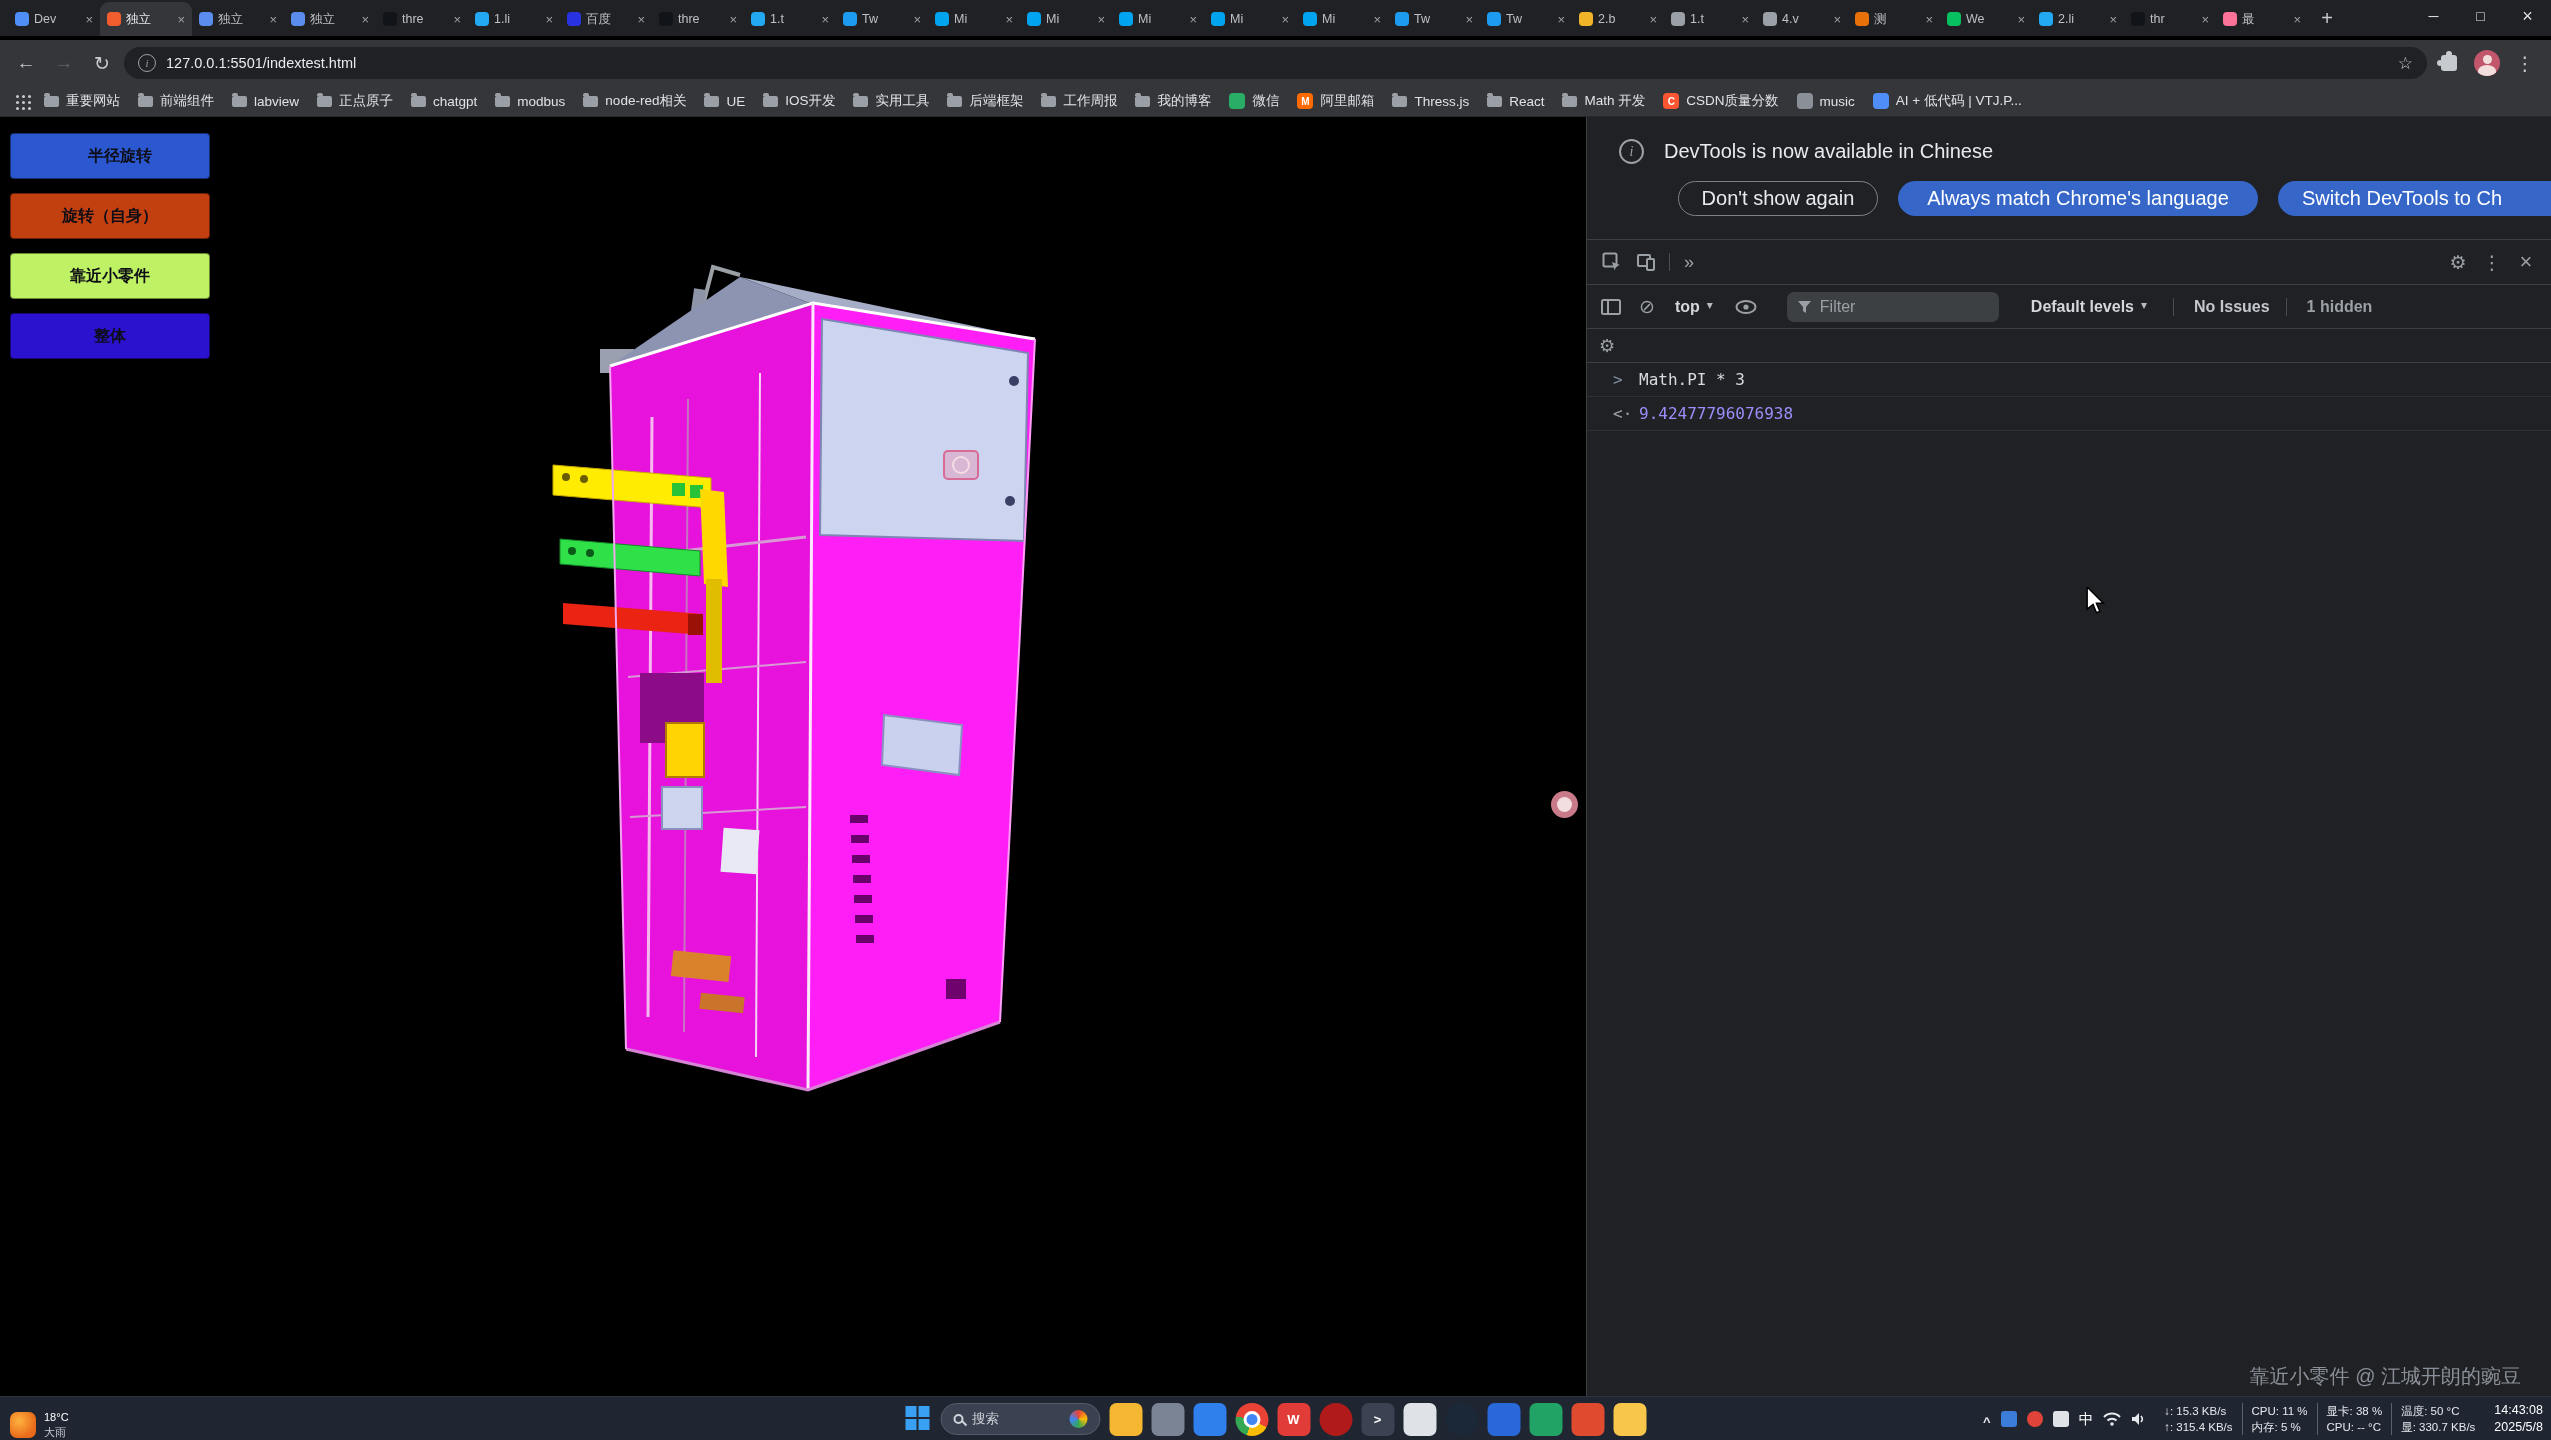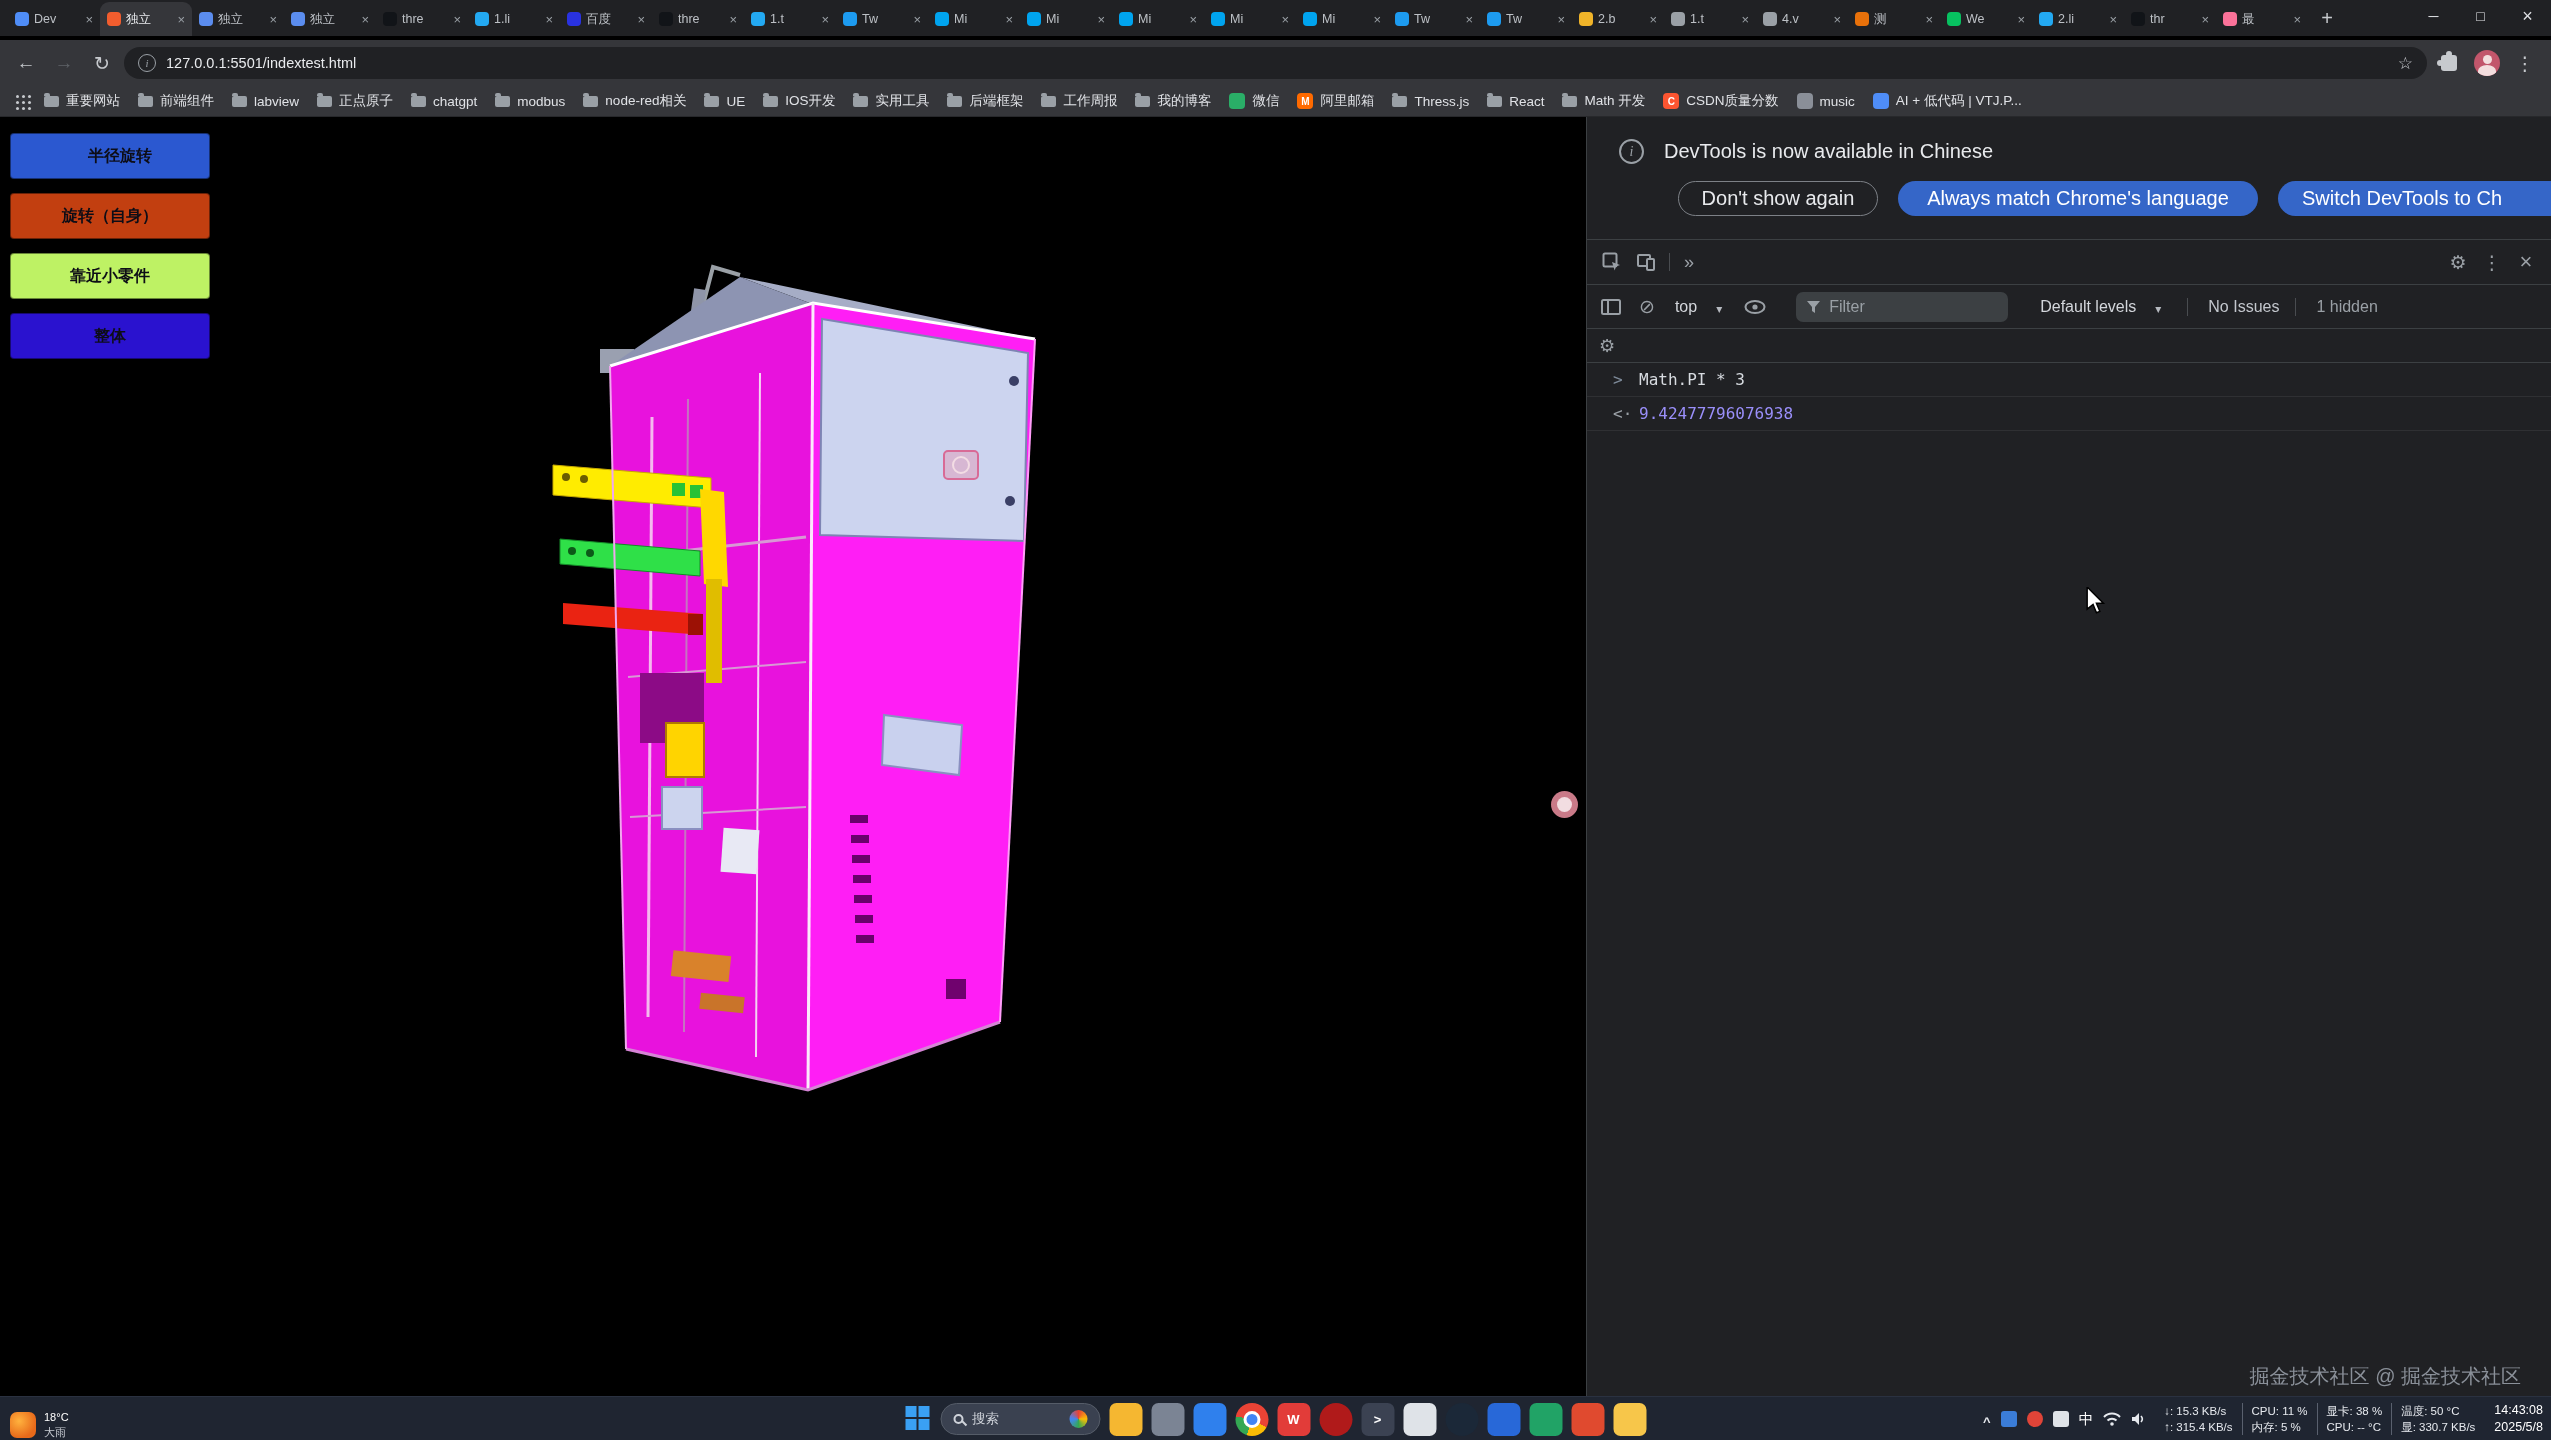--- a/index.html
+++ b/index.html
@@ -69,21 +69,21 @@
   .dt-sep { width:1px; height:18px; background:#494c50; margin:0 6px; flex:none; }
   #dt-tabs { display:flex; align-items:stretch; height:45px; }
   .dt-tab { padding:0 13px; display:flex; align-items:center; font-size:16.5px; color:#9aa0a6; position:relative; white-space:nowrap; }
   .dt-tab.active { color:#e8eaed; }
   .dt-tab.active::after { content:""; position:absolute; left:7px; right:7px; bottom:0; height:3px; background:#5e97f0; border-radius:2px 2px 0 0; }
   .dt-more { color:#9aa0a6; font-size:18px; padding:0 8px; }
   .dt-tab-right { margin-left:auto; display:flex; align-items:center; }
 
   .dt-toolbar { height:44px; display:flex; align-items:center; border-bottom:1px solid #3c4043; padding:0 10px; }
   .tb-icon { color:#9aa0a6; font-size:19px; display:flex; align-items:center; justify-content:center; flex:none; }
-  .tb-text { color:#d3d6db; font-size:16px; white-space:nowrap; display:flex; align-items:flex-end; gap:19px; }
+  .tb-text { color:#d3d6db; font-size:16px; white-space:nowrap; display:flex; align-items:flex-start; gap:7px;font-weight:bold; }
   .tb-arrow { font-size:12px; color:#b6bac0; }
   .filter-pill { margin-left:30px; width:212px; height:30px; background:#3c4043; border-radius:7px; display:flex; align-items:center; gap:9px; padding:0 11px; }
   .filter-pill input { background:transparent; border:none; outline:none; color:#e8eaed; font-size:16px; width:150px; font-family:inherit; }
   .filter-pill input::placeholder { color:#9aa0a6; }
   .dt-toolbar2 { height:34px; display:flex; align-items:center; border-bottom:1px solid #3c4043; padding:0 12px; }
 
   .console-row { height:34px; display:flex; align-items:center; border-bottom:1px solid rgba(255,255,255,.07); font-family:"DejaVu Sans Mono",monospace; font-size:16px; padding-left:26px; }
   .console-row .marker { width:26px; color:#7d8a99; flex:none; }
   .console-row .cmd-text { color:#d7dbe0; }
   .console-row .result-text { color:#9a8ffa; }
@@ -510,21 +510,21 @@
 
     <div class="console-row">
       <span class="marker">&gt;</span>
       <span class="cmd-text">Math.PI * 3</span>
     </div>
     <div class="console-row result">
       <span class="marker">&lt;·</span>
       <span class="result-text">9.42477796076938</span>
     </div>
 
-    <div id="dt-watermark">掘金技术社区 @ 掘金技术社区</div>
+    <div id="dt-watermark">靠近小零件 @ 江城开朗的豌豆</div>
 
     <svg id="dt-cursor" width="24" height="28" viewBox="0 0 12 19">
       <path d="M0,0 L0,15 L4,11.8 L6.3,17.5 L8.6,16.5 L6.3,11 L11,11 Z" fill="#fff" stroke="#000" stroke-width="1"></path>
     </svg>
   </div>
 </div>
 
 <div id="taskbar">
   <div id="tb-weather">
     <span class="weather-icon"></span>

